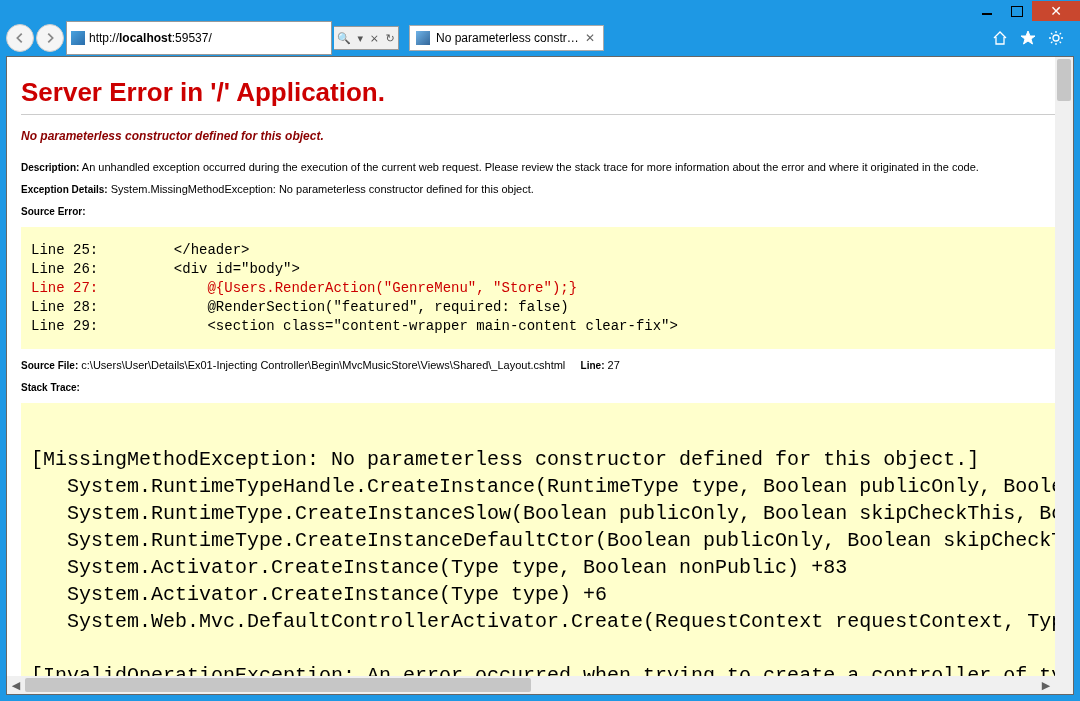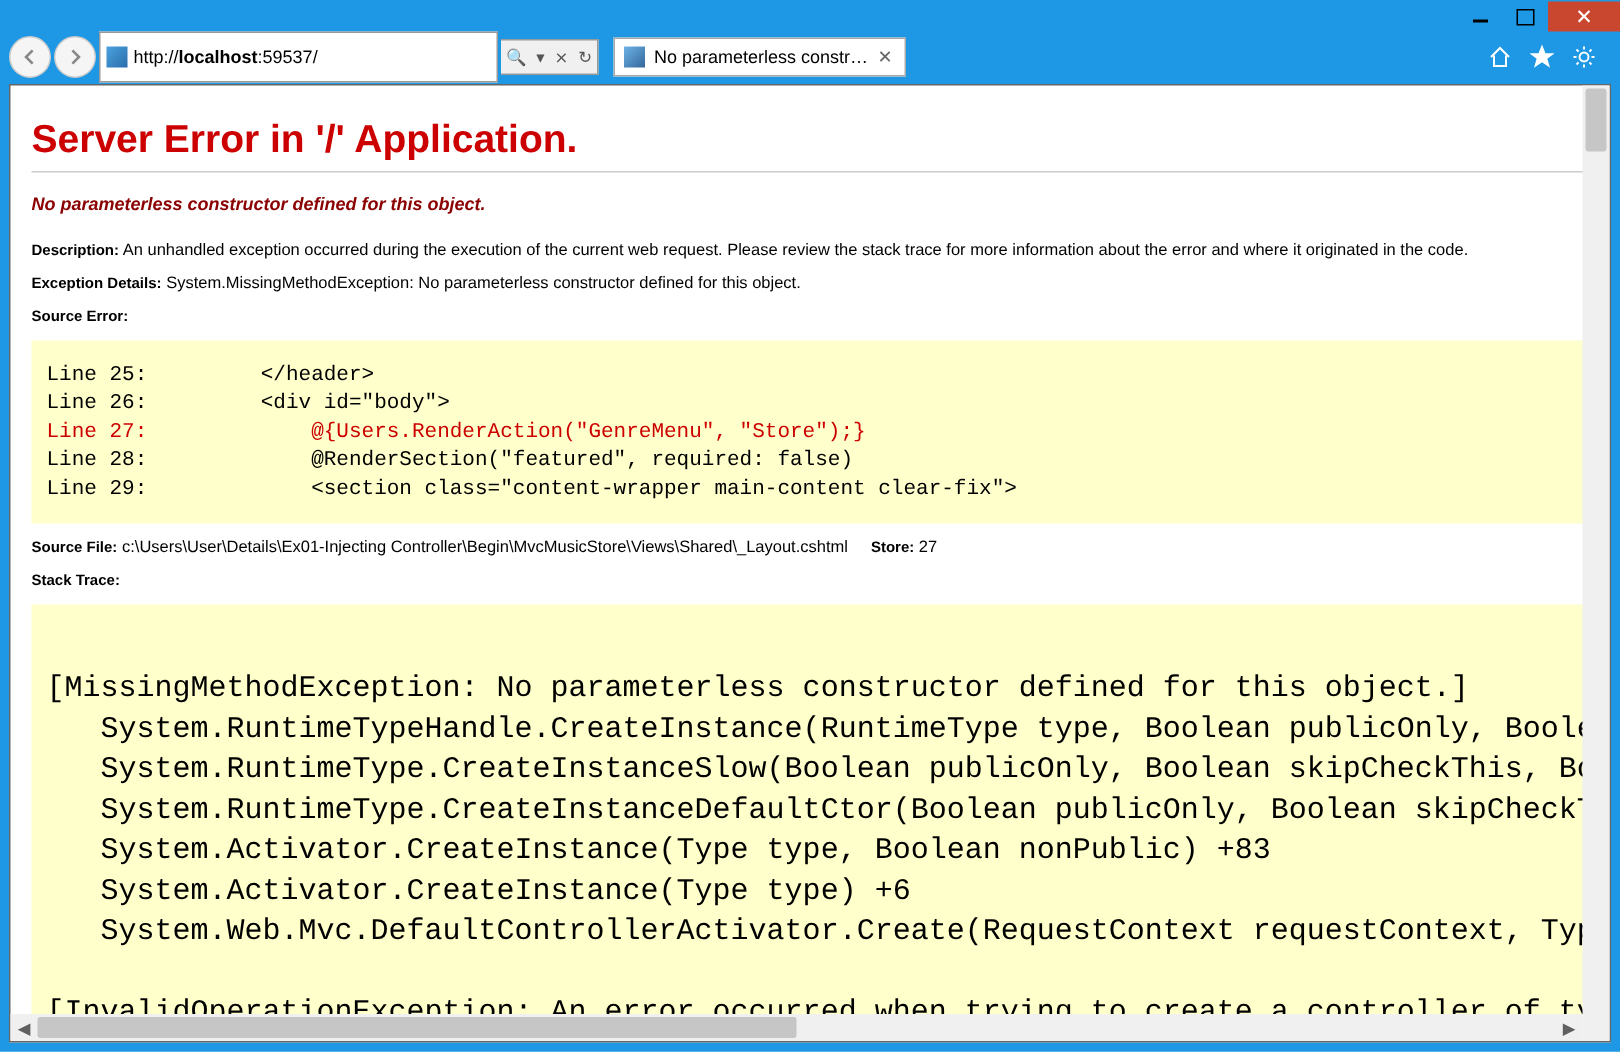--- a/index.html
+++ b/index.html
@@ -114,21 +114,21 @@
         </div>
         <div class="codebox"><span>Line 25:         &lt;/header&gt;</span>
 <span>Line 26:         &lt;div id="body"&gt;</span>
 <span class="err">Line 27:             @{Users.RenderAction("GenreMenu", "Store");}</span>
 <span>Line 28:             @RenderSection("featured", required: false)</span>
 <span>Line 29:             &lt;section class="content-wrapper main-content clear-fix"&gt;</span></div>
         <div class="section">
           <b>Source File:</b>
           <span>c:\Users\User\Details\Ex01-Injecting Controller\Begin\MvcMusicStore\Views\Shared\_Layout.cshtml</span>
           &nbsp;&nbsp;&nbsp;
-          <b>Store:</b>
+          <b>Line:</b>
           <span>27</span>
         </div>
         <div class="section">
           <b>Stack Trace:</b>
         </div>
         <div class="stackbox">
 [MissingMethodException: No parameterless constructor defined for this object.]
    System.RuntimeTypeHandle.CreateInstance(RuntimeType type, Boolean publicOnly, Boolean noCheck, Boolean&amp; canBeCached, RuntimeMethodHandleInternal&amp; ctor, Boolean&amp; bNeedSecurityCheck) +0
    System.RuntimeType.CreateInstanceSlow(Boolean publicOnly, Boolean skipCheckThis, Boolean fillCache, StackCrawlMark&amp; stackMark) +113
    System.RuntimeType.CreateInstanceDefaultCtor(Boolean publicOnly, Boolean skipCheckThis, Boolean fillCache, StackCrawlMark&amp; stackMark) +232

